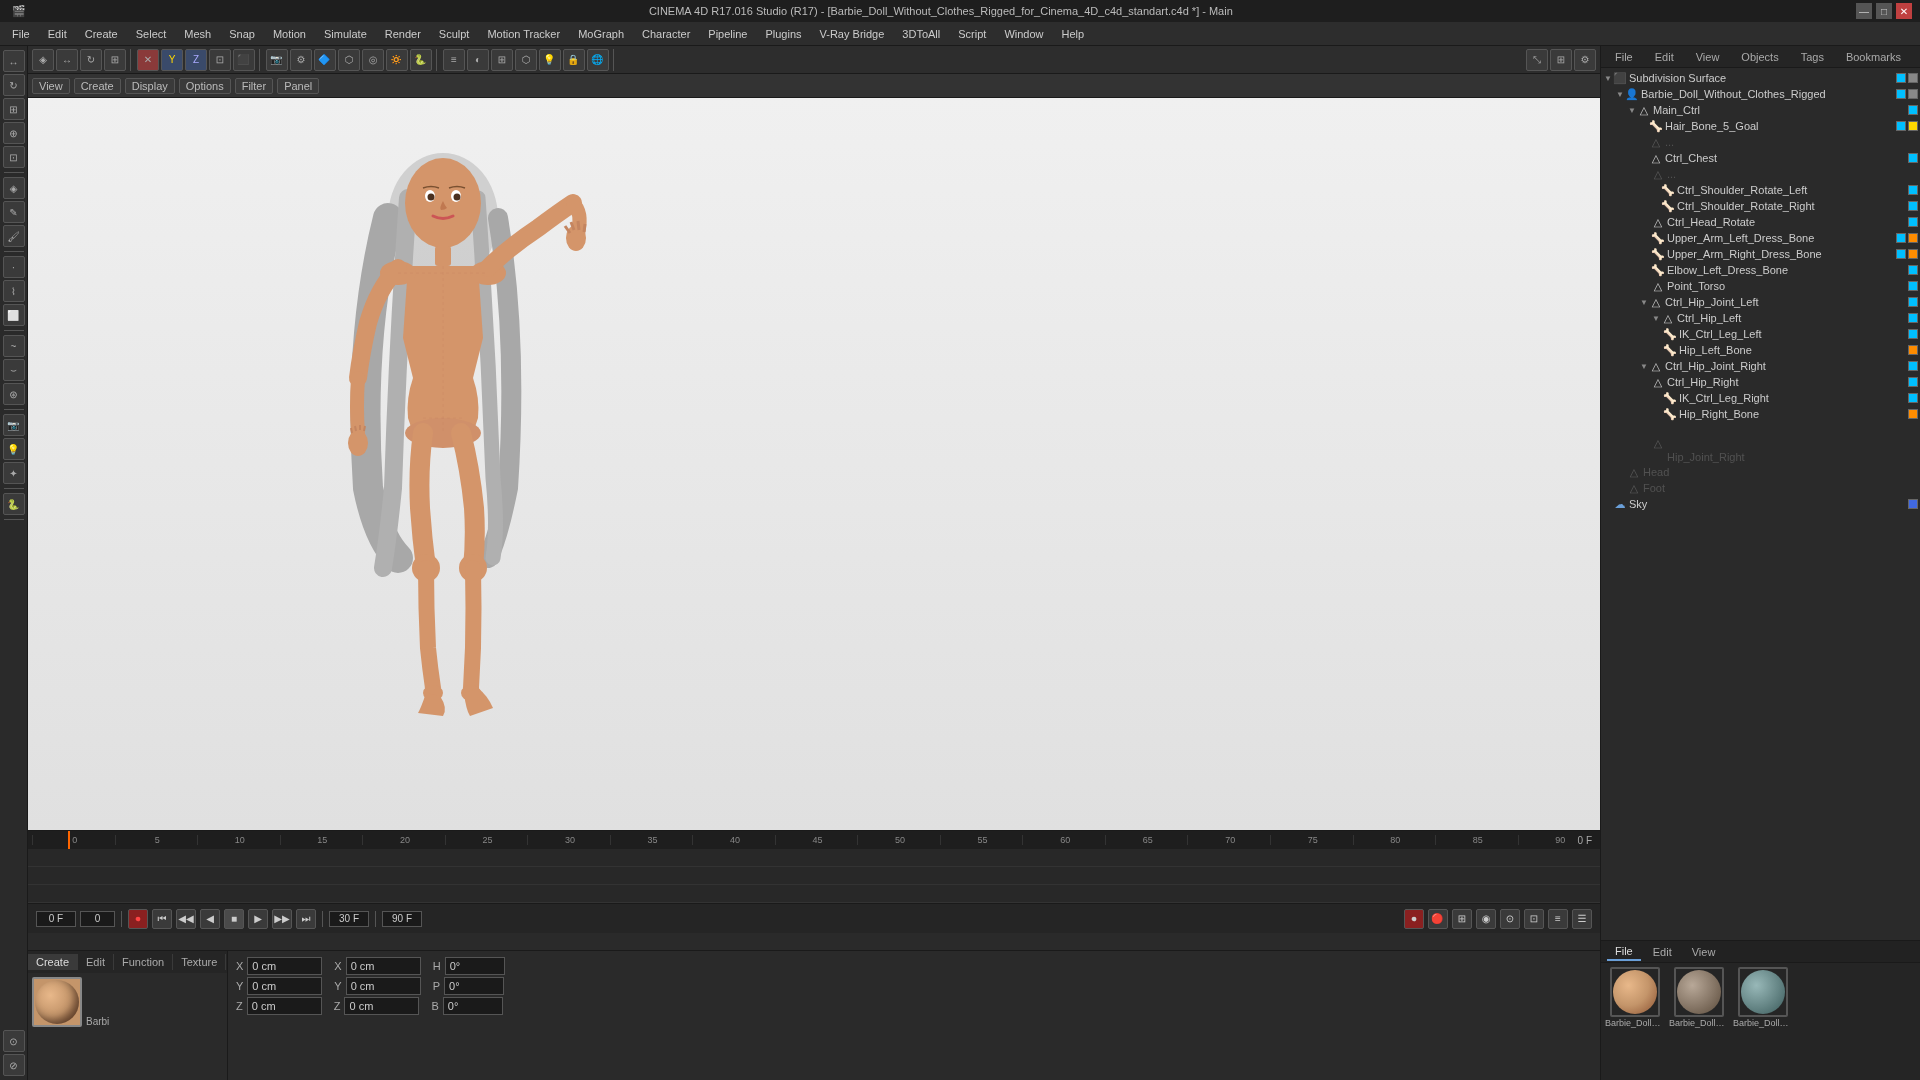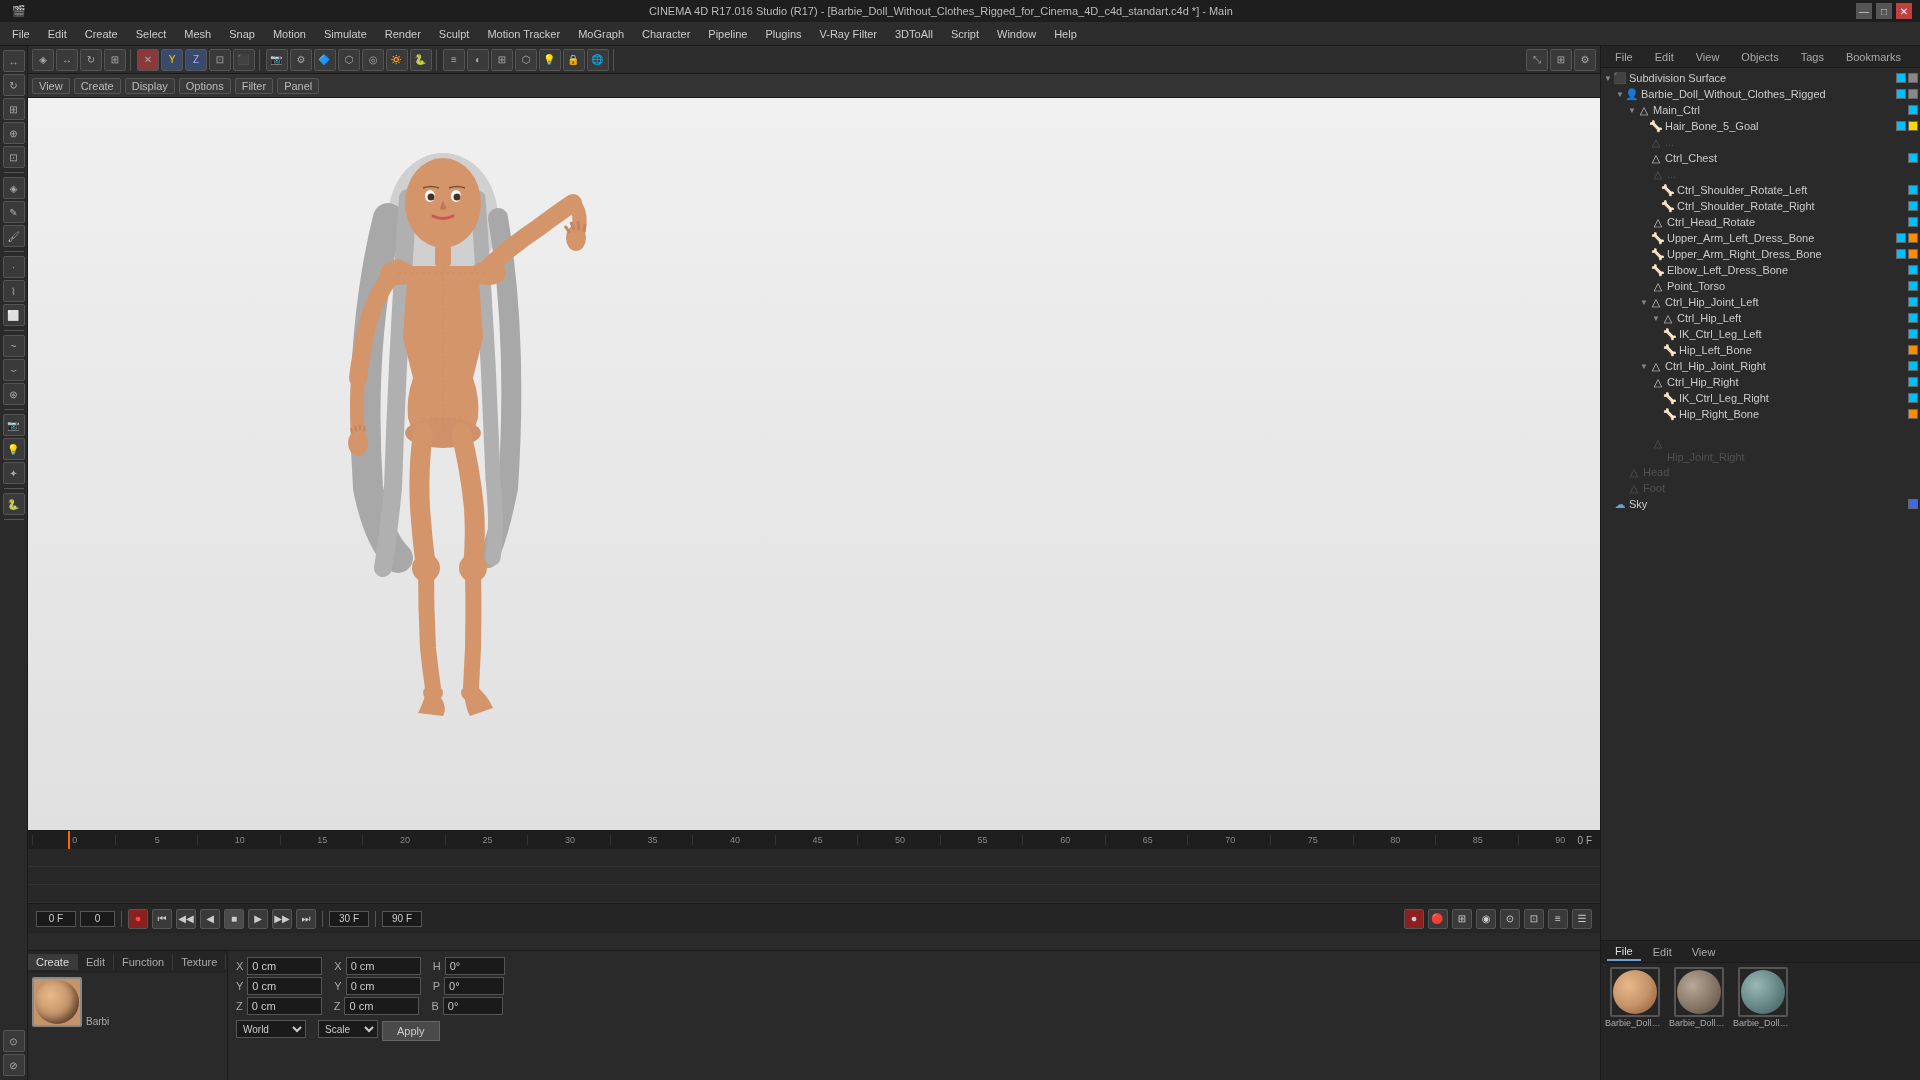--- a/index.html
+++ b/index.html
@@ -135,21 +135,21 @@
     <div class="menu-item">Snap</div>
     <div class="menu-item">Motion</div>
     <div class="menu-item">Simulate</div>
     <div class="menu-item">Render</div>
     <div class="menu-item">Sculpt</div>
     <div class="menu-item">Motion Tracker</div>
     <div class="menu-item">MoGraph</div>
     <div class="menu-item">Character</div>
     <div class="menu-item">Pipeline</div>
     <div class="menu-item">Plugins</div>
-    <div class="menu-item">V-Ray Filter</div>
+    <div class="menu-item">V-Ray Bridge</div>
     <div class="menu-item">3DToAll</div>
     <div class="menu-item">Script</div>
     <div class="menu-item">Window</div>
     <div class="menu-item">Help</div>
   </div>
 
 <div id="main-layout">
 
   <div id="left-toolbar">
     <div class="tool-icon">↔</div>
@@ -419,29 +419,20 @@
           <input class="coord-input" value="0°" style="width: 60px;">
         </div>
         <div class="coord-row">
           <span class="coord-label">Z</span>
           <input class="coord-input" value="0 cm" style="">
           <span class="coord-label" style="margin-left:8px;">Z</span>
           <input class="coord-input" value="0 cm" style="">
           <span class="coord-label" style="margin-left:8px;">B</span>
           <input class="coord-input" value="0°" style="width: 60px;">
         </div>
-        <div class="coord-row">
-          <select class="dropdown-small" style="width:70px;">
-            <option>World</option>
-          </select>
-          <select class="dropdown-small" style="width:60px; margin-left:8px;">
-            <option>Scale</option>
-          </select>
-          <button id="apply-btn">Apply</button>
-        </div>
       </div>
     </div>
 
   </div>
 
   <div id="right-panel">
 
     <div id="obj-manager">
 
       <div id="obj-manager-header">

